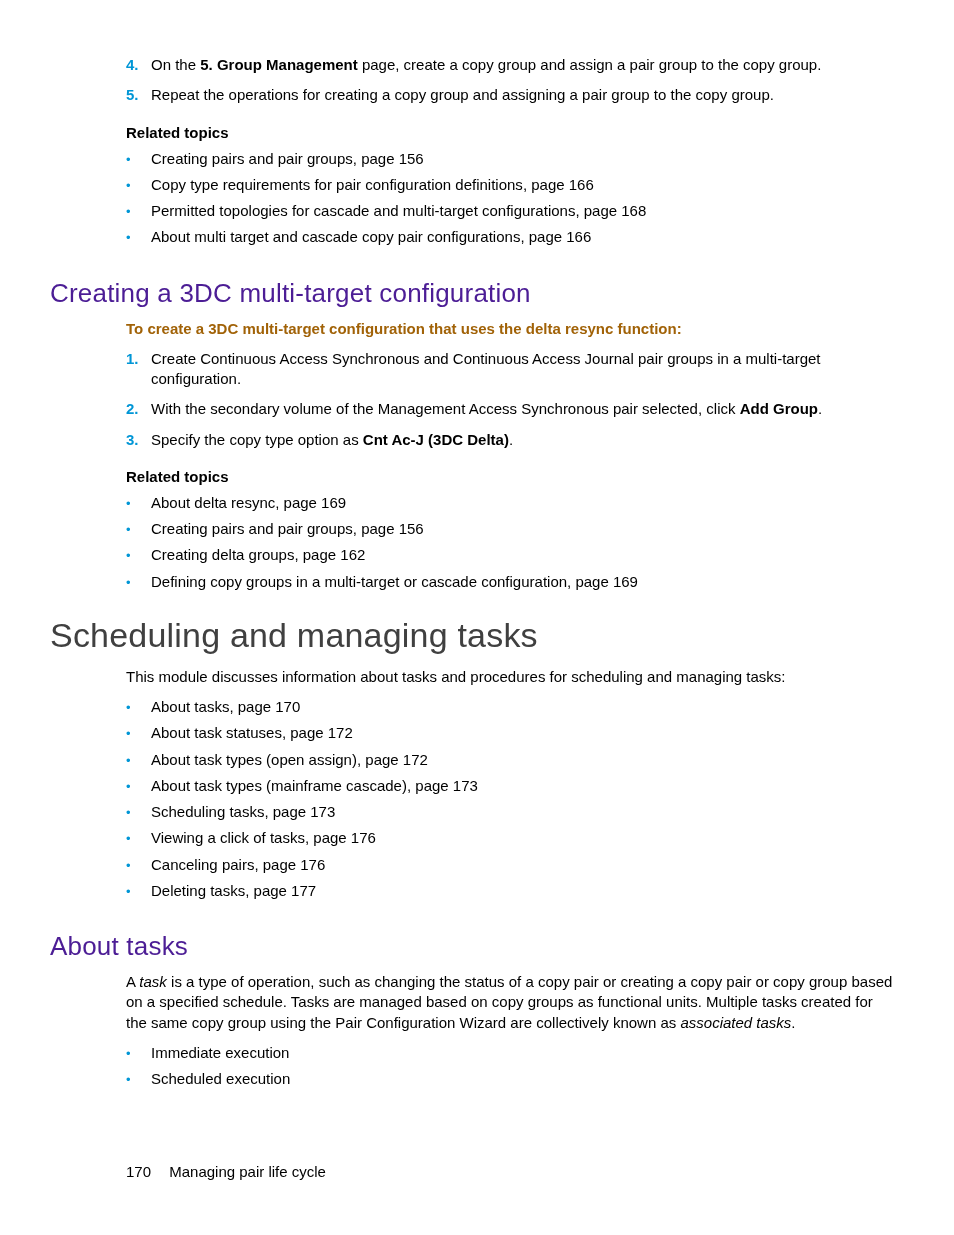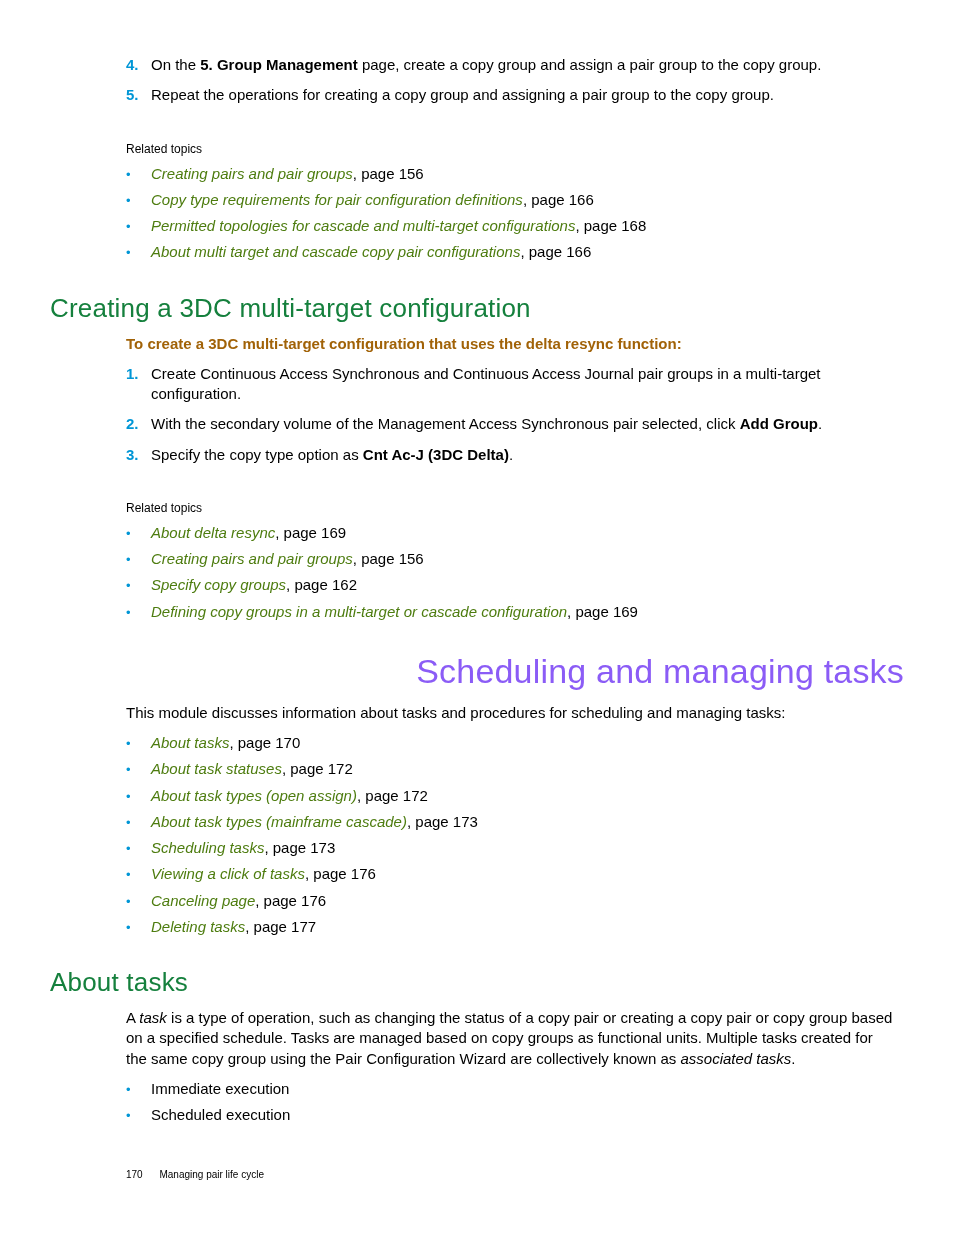--- a/index.html
+++ b/index.html
@@ -39,78 +39,76 @@
   .num-marker {
     color: #0096d6;
     font-weight: bold;
     min-width: 25px;
     flex-shrink: 0;
   }
   .li-body {
     flex: 1;
   }
   .related-topics-h {
-    font-weight: normal;
-    font-size: 12px;
-    margin-top: 36px;
+    font-weight: bold;
+    font-size: 15px;
+    margin-top: 18px;
     margin-bottom: 8px;
   }
   ul.bullets {
     list-style: none;
     padding: 0;
     margin: 0;
   }
   ul.bullets > li {
     display: flex;
     margin-bottom: 6px;
     line-height: 1.35;
   }
   .bullet-marker {
     color: #0096d6;
     min-width: 25px;
     flex-shrink: 0;
     font-size: 13px;
     padding-top: 2px;
   }
   a.doclink {
-    color: #4d7c0f;
+    color: #000000;
     text-decoration: none;
-    font-style: italic;
   }
   h2.sect {
     font-weight: 300;
-    color: #15803d;
+    color: #4c1d95;
     font-size: 26px;
     margin: 30px 0 10px 0;
     letter-spacing: 0.2px;
   }
   h1.sect {
     font-weight: 300;
-    color: #8b5cf6;
+    color: #404040;
     font-size: 34px;
-    margin: 30px 0 12px 0;
+    margin: 24px 0 12px 0;
     letter-spacing: 0.2px;
-    text-align: right;
   }
   .intro-bold {
     color: #a16207;
     font-weight: bold;
     margin-bottom: 10px;
   }
   p.body {
     margin: 0 0 10px 0;
     line-height: 1.35;
   }
   .italic { font-style: italic; }
   b { font-weight: bold; }
   .footer {
     position: absolute;
     bottom: 55px;
     left: 126px;
-    font-size: 10px;
+    font-size: 15px;
   }
   .footer-num { margin-right: 14px; }
 </style>
 </head>
 <body>
 
 <div class="page">
 
   <div class="content-block">
     <ol class="num-list">
@@ -173,21 +171,21 @@
       <li>
           <span class="bullet-marker">•</span>
           <span class="li-body"><a class="doclink">About delta resync</a><span>, page 169</span></span>
         </li>
       <li>
           <span class="bullet-marker">•</span>
           <span class="li-body"><a class="doclink">Creating pairs and pair groups</a><span>, page 156</span></span>
         </li>
       <li>
           <span class="bullet-marker">•</span>
-          <span class="li-body"><a class="doclink">Specify copy groups</a><span>, page 162</span></span>
+          <span class="li-body"><a class="doclink">Creating delta groups</a><span>, page 162</span></span>
         </li>
       <li>
           <span class="bullet-marker">•</span>
           <span class="li-body"><a class="doclink">Defining copy groups in a multi-target or cascade configuration</a><span>, page 169</span></span>
         </li>
     </ul>
   </div>
 
   <h1 class="sect">Scheduling and managing tasks</h1>
 
@@ -213,21 +211,21 @@
       <li>
           <span class="bullet-marker">•</span>
           <span class="li-body"><a class="doclink">Scheduling tasks</a><span>, page 173</span></span>
         </li>
       <li>
           <span class="bullet-marker">•</span>
           <span class="li-body"><a class="doclink">Viewing a click of tasks</a><span>, page 176</span></span>
         </li>
       <li>
           <span class="bullet-marker">•</span>
-          <span class="li-body"><a class="doclink">Canceling page</a><span>, page 176</span></span>
+          <span class="li-body"><a class="doclink">Canceling pairs</a><span>, page 176</span></span>
         </li>
       <li>
           <span class="bullet-marker">•</span>
           <span class="li-body"><a class="doclink">Deleting tasks</a><span>, page 177</span></span>
         </li>
     </ul>
   </div>
 
   <h2 class="sect">About tasks</h2>
 

